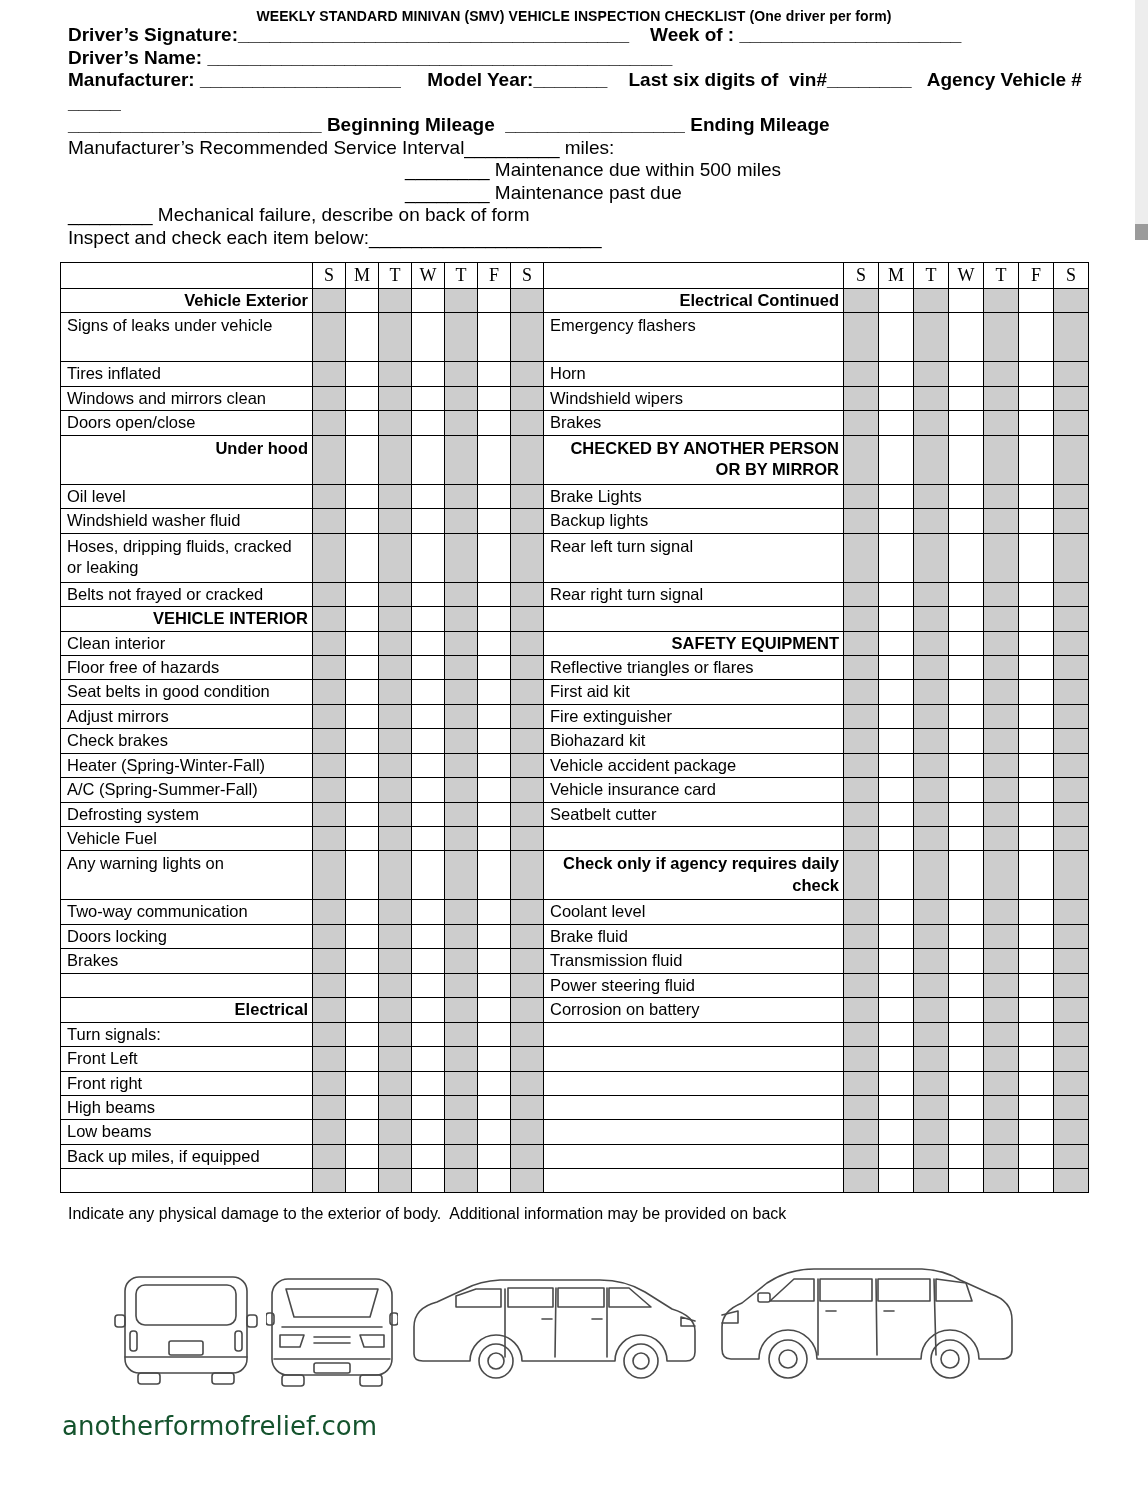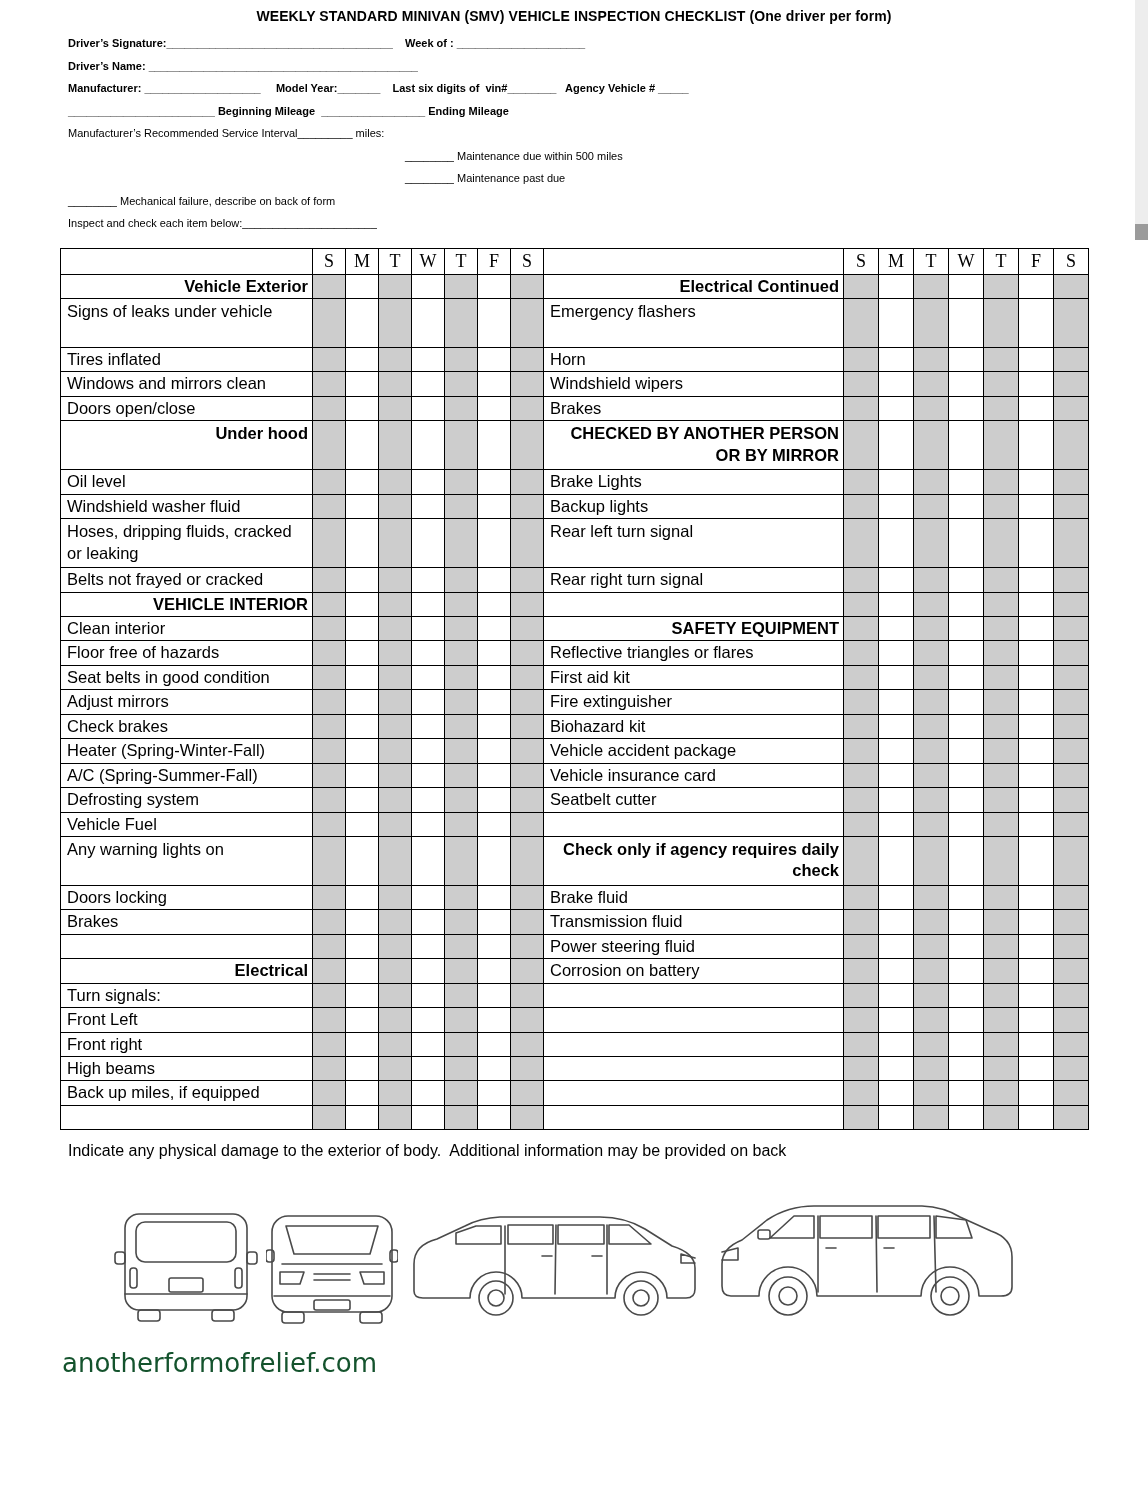--- a/index.html
+++ b/index.html
@@ -17,21 +17,21 @@
   .artifact-block { position: absolute; right: 0; top: 224px; width: 13px; height: 16px; background: #9b9b9b; }
 
   .title {
     text-align: center;
     font-weight: 700;
     font-size: 14px;
     padding-top: 8px;
     letter-spacing: 0.1px;
   }
 
-  .hdr { margin: 8px 56px 0 68px; font-size: 11px; line-height: 22.5px; }
+  .hdr { margin: 0 56px 0 68px; font-size: 19px; line-height: 22.5px; }
   .hdr-line { white-space: pre-wrap; }
   .hdr-line.b { font-weight: 700; }
   .hdr-line.mid { padding-left: 337px; }
 
   table.checklist {
     border-collapse: collapse;
     table-layout: fixed;
     margin: 13px 0 0 60px;
     width: 1028px;
   }
@@ -495,20 +495,38 @@
           <td class="lbl b">Check only if agency requires daily check</td>
           <td class="day shade"></td>
           <td class="day"></td>
           <td class="day shade"></td>
           <td class="day"></td>
           <td class="day shade"></td>
           <td class="day"></td>
           <td class="day shade"></td>
         </tr>
         <tr>
+          <td class="lbl">Two-way communication</td>
+          <td class="day shade"></td>
+          <td class="day"></td>
+          <td class="day shade"></td>
+          <td class="day"></td>
+          <td class="day shade"></td>
+          <td class="day"></td>
+          <td class="day shade"></td>
+          <td class="lbl">Coolant level</td>
+          <td class="day shade"></td>
+          <td class="day"></td>
+          <td class="day shade"></td>
+          <td class="day"></td>
+          <td class="day shade"></td>
+          <td class="day"></td>
+          <td class="day shade"></td>
+        </tr>
+        <tr>
           <td class="lbl">Doors locking</td>
           <td class="day shade"></td>
           <td class="day"></td>
           <td class="day shade"></td>
           <td class="day"></td>
           <td class="day shade"></td>
           <td class="day"></td>
           <td class="day shade"></td>
           <td class="lbl">Brake fluid</td>
           <td class="day shade"></td>
@@ -622,20 +640,38 @@
           <td class="day shade"></td>
           <td class="day"></td>
           <td class="day shade"></td>
           <td class="day"></td>
           <td class="day shade"></td>
           <td class="day"></td>
           <td class="day shade"></td>
         </tr>
         <tr>
           <td class="lbl">High beams</td>
+          <td class="day shade"></td>
+          <td class="day"></td>
+          <td class="day shade"></td>
+          <td class="day"></td>
+          <td class="day shade"></td>
+          <td class="day"></td>
+          <td class="day shade"></td>
+          <td class="lbl"></td>
+          <td class="day shade"></td>
+          <td class="day"></td>
+          <td class="day shade"></td>
+          <td class="day"></td>
+          <td class="day shade"></td>
+          <td class="day"></td>
+          <td class="day shade"></td>
+        </tr>
+        <tr>
+          <td class="lbl">Low beams</td>
           <td class="day shade"></td>
           <td class="day"></td>
           <td class="day shade"></td>
           <td class="day"></td>
           <td class="day shade"></td>
           <td class="day"></td>
           <td class="day shade"></td>
           <td class="lbl"></td>
           <td class="day shade"></td>
           <td class="day"></td>

